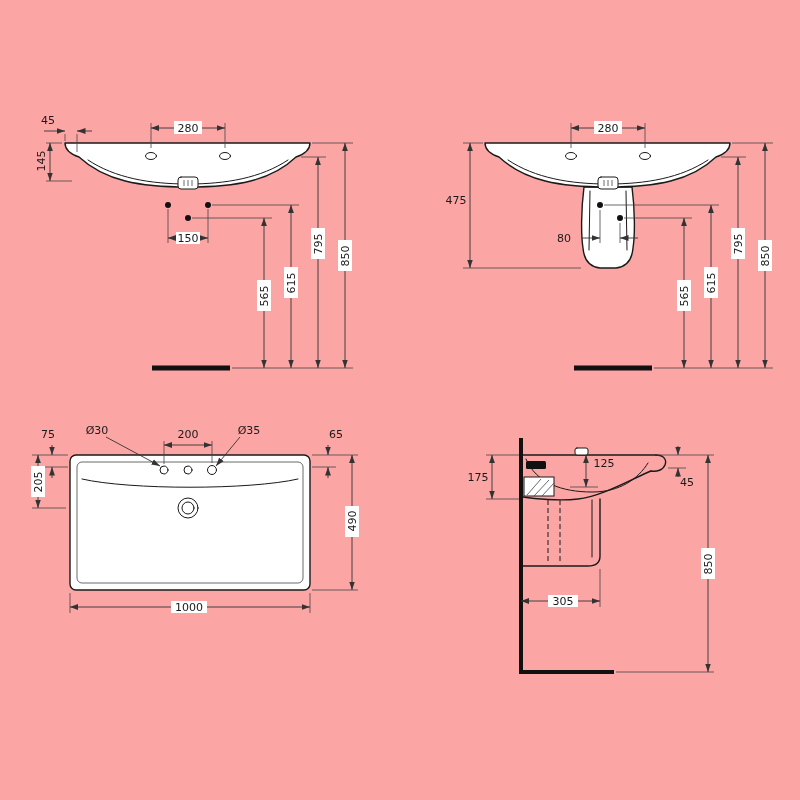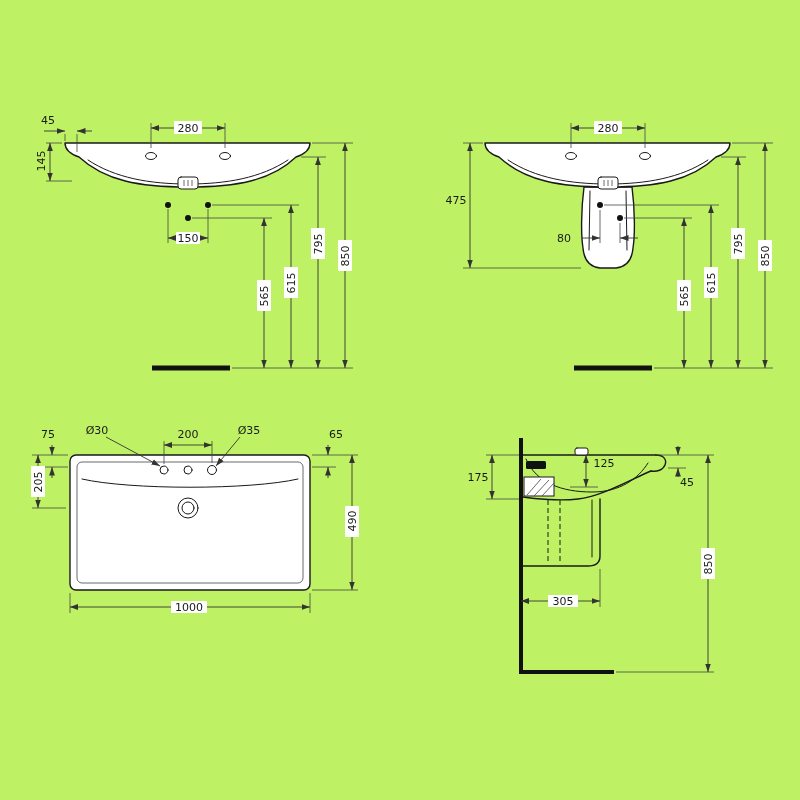--- a/index.html
+++ b/index.html
@@ -1,16 +1,16 @@
 <!DOCTYPE html>
 <html><head>
 <meta charset="utf-8">
 <style>
   html,body{margin:0;padding:0;background:#ffffff;}
-  .canvas{width:800px;height:800px;background:#bef264;position:relative;overflow:hidden;}
+  .canvas{width:800px;height:800px;background:#fca5a5;position:relative;overflow:hidden;}
   svg{display:block;}
   
   .ln  {stroke:#1a1a1a;stroke-width:1.4;fill:none;stroke-linecap:round;stroke-linejoin:round;}
   .ln2 {stroke:#1a1a1a;stroke-width:1;fill:none;stroke-linecap:round;}
   .thick{stroke:#111111;stroke-width:5;fill:none;stroke-linecap:butt;}
   .wall {stroke:#111111;stroke-width:4;fill:none;stroke-linecap:butt;}
   .ext {stroke:#444444;stroke-width:0.8;fill:none;}
   .dim {stroke:#333333;stroke-width:0.9;fill:none;marker-start:url(#as);marker-end:url(#ae);}
   .dime{stroke:#333333;stroke-width:0.9;fill:none;marker-end:url(#ae);}
   .lead{stroke:#333333;stroke-width:0.9;fill:none;marker-end:url(#ae);}

